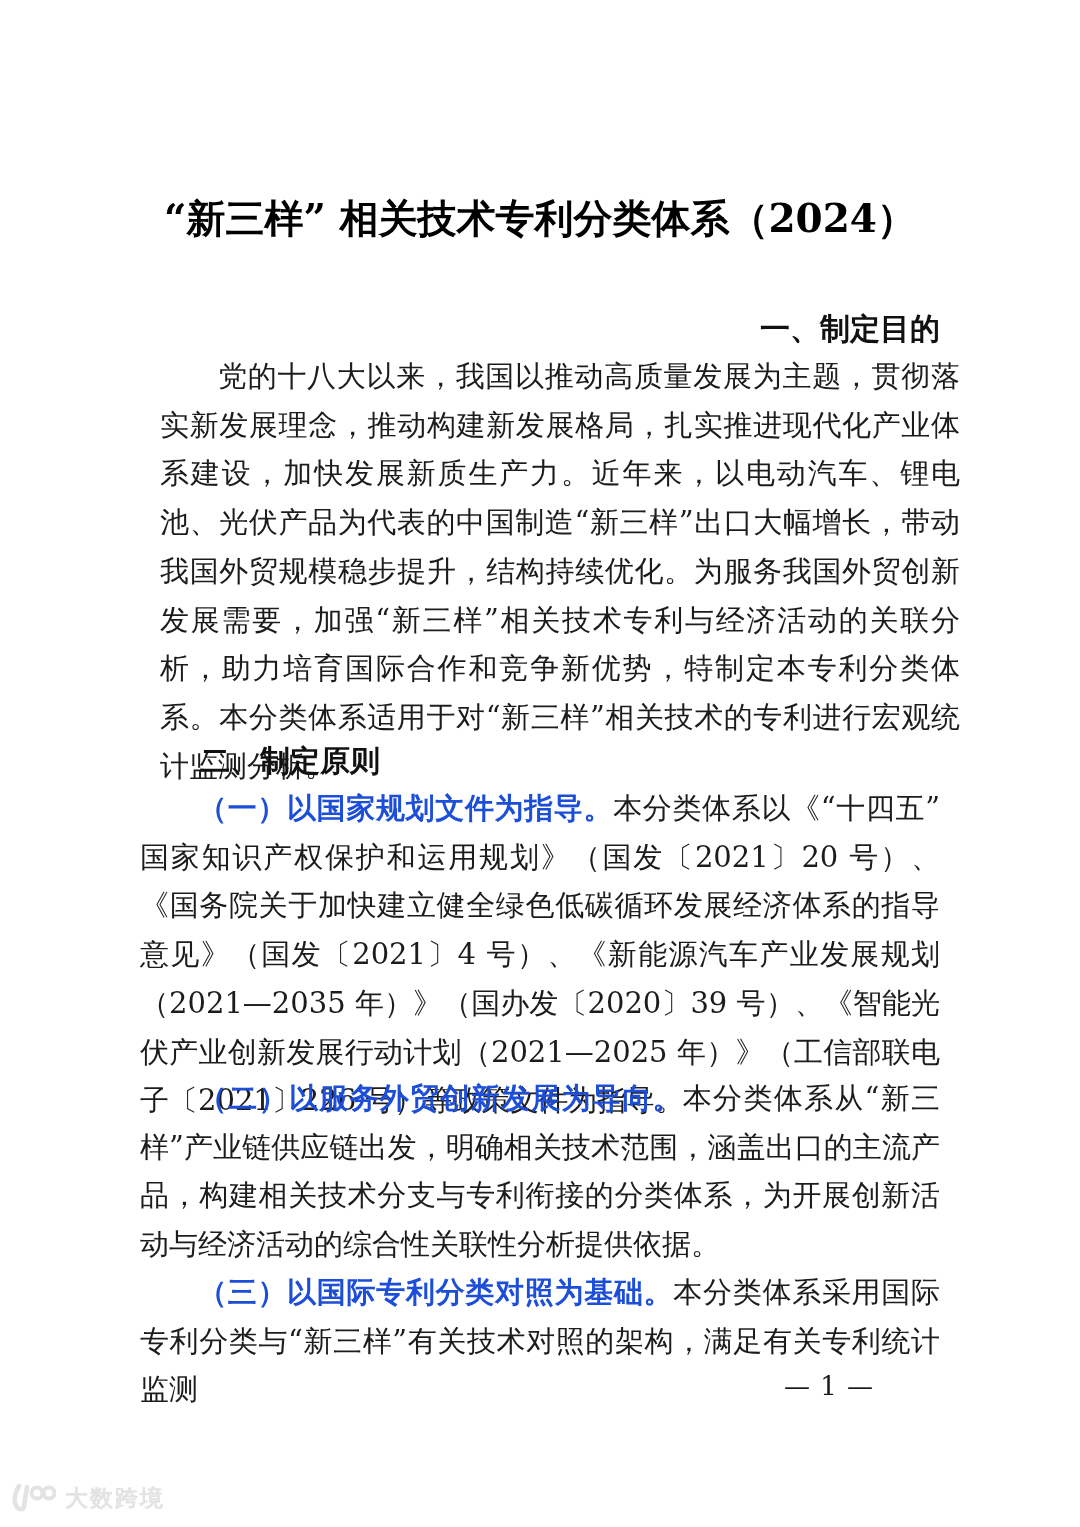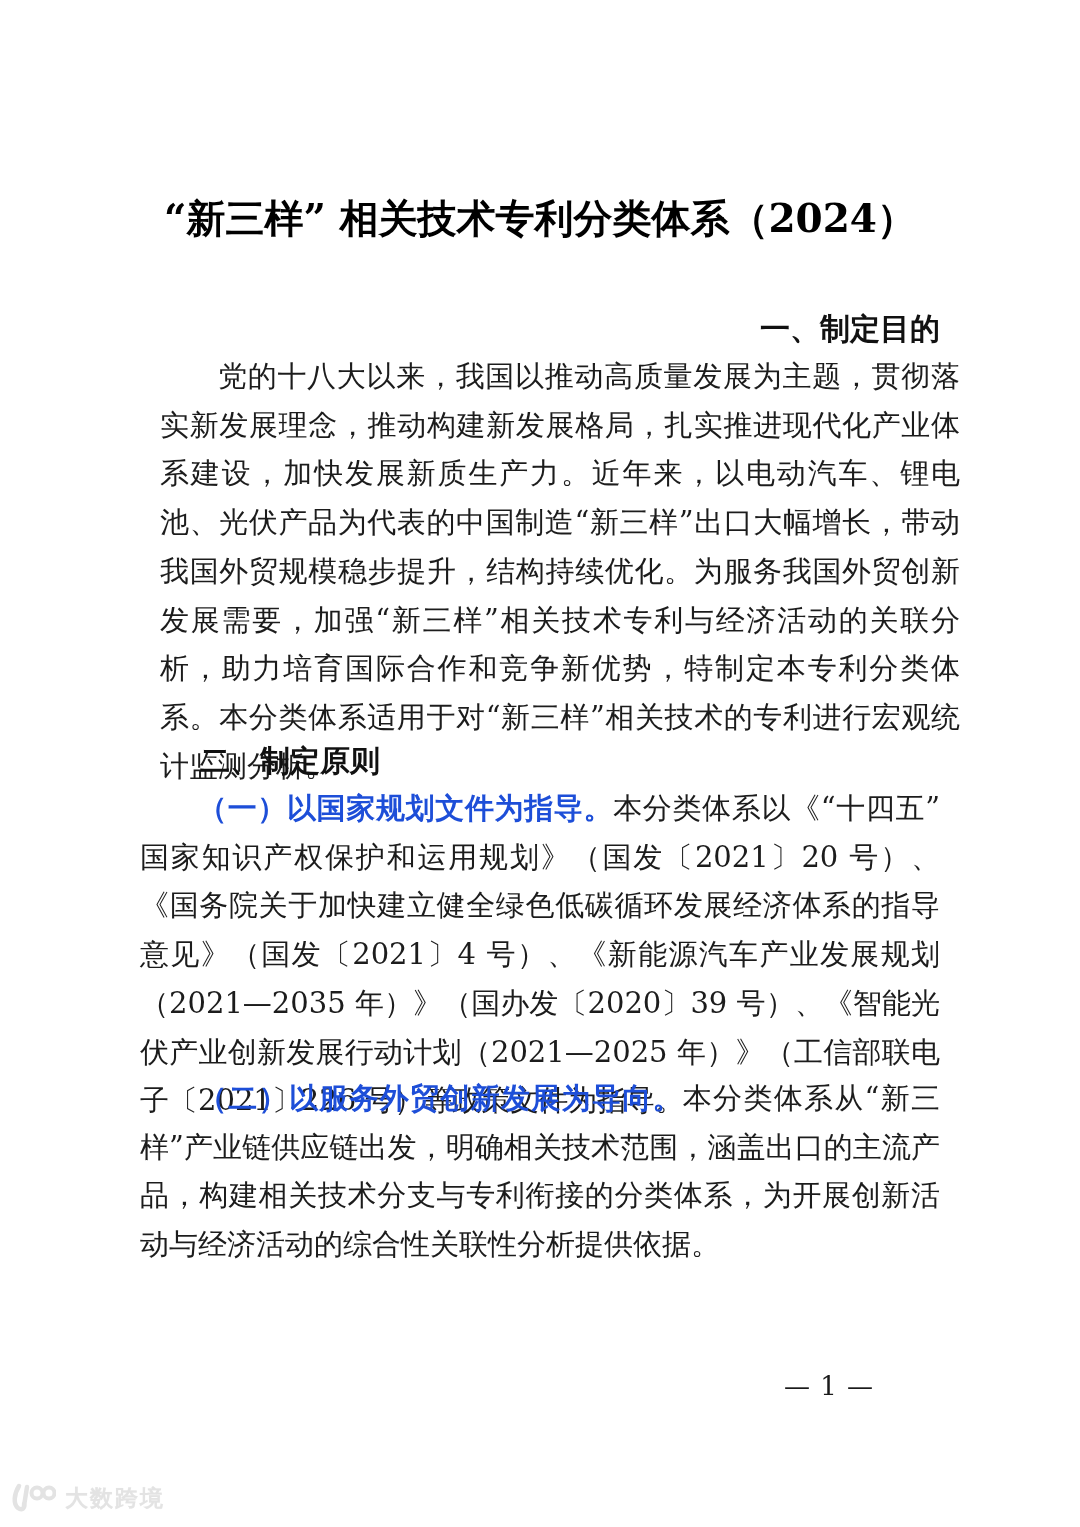--- a/index.html
+++ b/index.html
@@ -82,20 +82,21 @@
   <h2 class="sec-heading h-one">一、制定目的</h2>
 
   <p class="para p1"><span>党的十八大以来，我国以推动高质量发展为主题，贯彻落实新发展理念，推动构建新发展格局，扎实推进现代化产业体系建设，加快发展新质生产力。近年来，以电动汽车、锂电池、光伏产品为代表的中国制造“新三样”出口大幅增长，带动我国外贸规模稳步提升，结构持续优化。为服务我国外贸创新发展需要，加强“新三样”相关技术专利与经济活动的关联分析，助力培育国际合作和竞争新优势，特制定本专利分类体系。本分类体系适用于对“新三样”相关技术的专利进行宏观统计监测分析。</span></p>
 
   <h2 class="sec-heading h-two">二、制定原则</h2>
 
   <p class="para p2"><b class="lead">（一）以国家规划文件为指导。</b><span>本分类体系以《“十四五”国家知识产权保护和运用规划》（国发〔2021〕20 号）、《国务院关于加快建立健全绿色低碳循环发展经济体系的指导意见》（国发〔2021〕4 号）、《新能源汽车产业发展规划（2021—2035 年）》（国办发〔2020〕39 号）、《智能光伏产业创新发展行动计划（2021—2025 年）》（工信部联电子〔2021〕226 号）等政策文件为指导。</span></p>
 
   <p class="para p3"><b class="lead">（二）以服务外贸创新发展为导向。</b><span>本分类体系从“新三样”产业链供应链出发，明确相关技术范围，涵盖出口的主流产品，构建相关技术分支与专利衔接的分类体系，为开展创新活动与经济活动的综合性关联性分析提供依据。</span></p>
 
+  <p class="para p4"><b class="lead">（三）以国际专利分类对照为基础。</b><span>本分类体系采用国际专利分类与“新三样”有关技术对照的架构，满足有关专利统计监测</span></p>
 
   <div class="footer">— 1 —</div>
 
   <div class="watermark">
     <svg width="46" height="32" viewBox="0 0 46 32" aria-hidden="true">
       <path d="M9 4 C4 12 3 22 8 26 C12 29 15 26 14 22" fill="none" stroke="#e3e3e3" stroke-width="4.5" stroke-linecap="round"></path>
       <path d="M17 5 L14 24" fill="none" stroke="#e3e3e3" stroke-width="4.5" stroke-linecap="round"></path>
       <circle cx="27" cy="11" r="5.5" fill="none" stroke="#e3e3e3" stroke-width="4"></circle>
       <circle cx="39" cy="11" r="5.5" fill="none" stroke="#e3e3e3" stroke-width="4"></circle>
     </svg>

